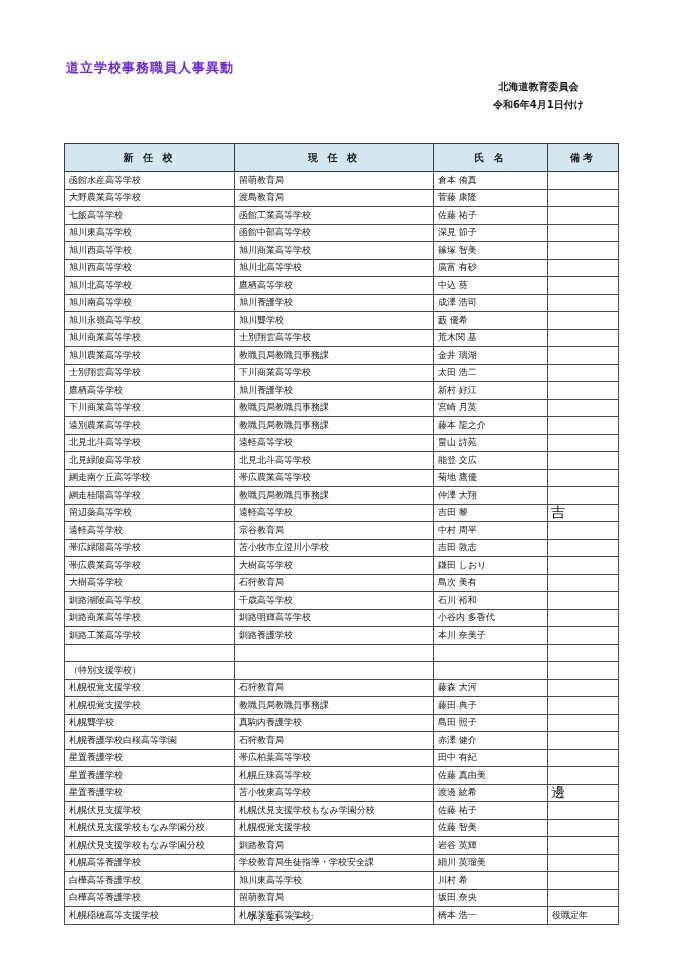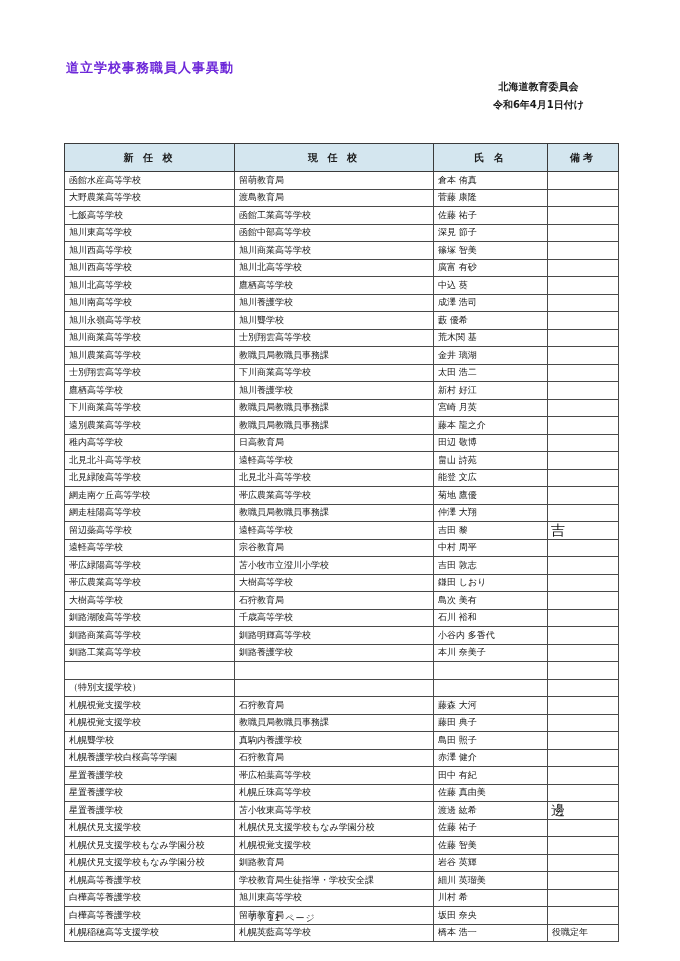--- a/index.html
+++ b/index.html
@@ -151,26 +151,20 @@
     <td>宮崎 月英</td>
     <td></td>
   </tr>
       <tr>
     <td>遠別農業高等学校</td>
     <td>教職員局教職員事務課</td>
     <td>藤本 龍之介</td>
     <td></td>
   </tr>
       <tr>
-    <td>稚内高等学校</td>
-    <td>日高教育局</td>
-    <td>田辺 敬博</td>
-    <td></td>
-  </tr>
-      <tr>
     <td>北見北斗高等学校</td>
     <td>遠軽高等学校</td>
     <td>畠山 詩苑</td>
     <td></td>
   </tr>
       <tr>
     <td>北見緑陵高等学校</td>
     <td>北見北斗高等学校</td>
     <td>能登 文広</td>
     <td></td>

